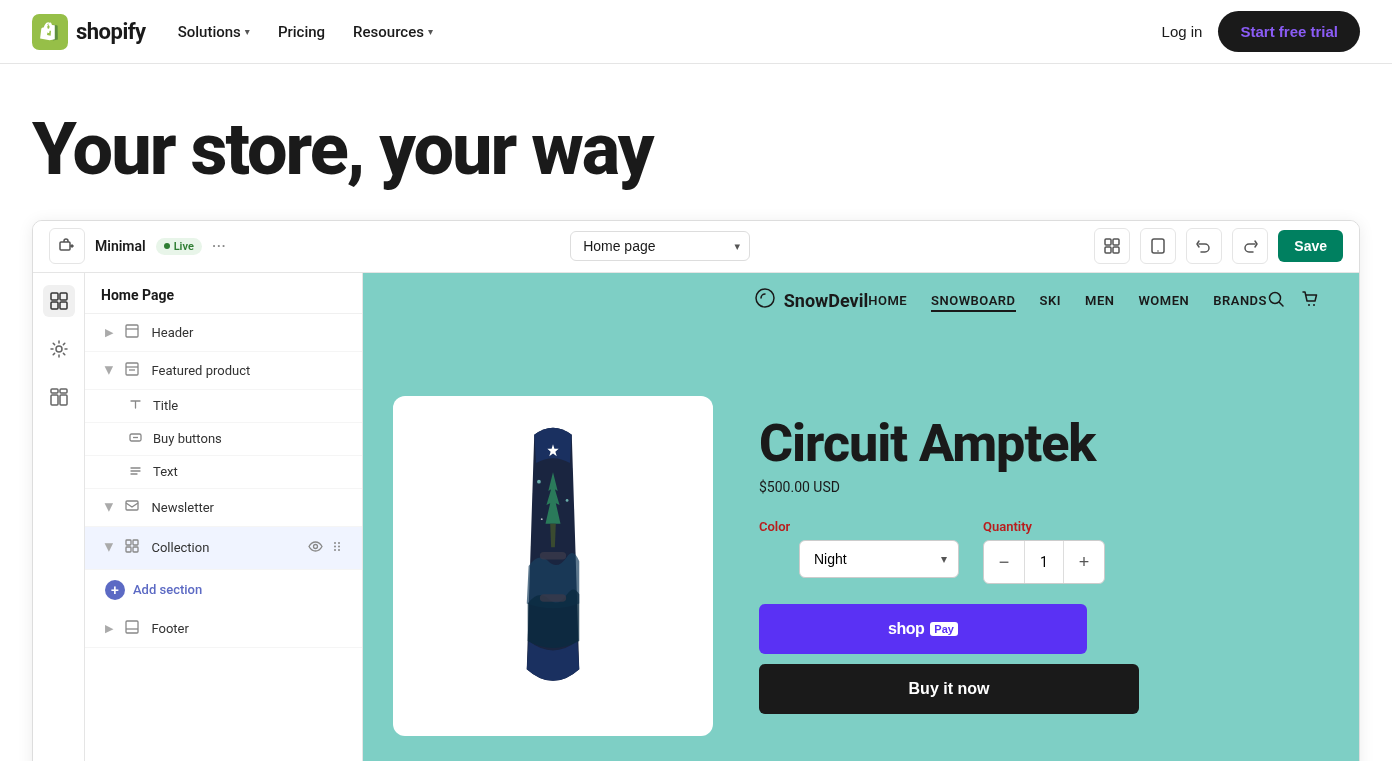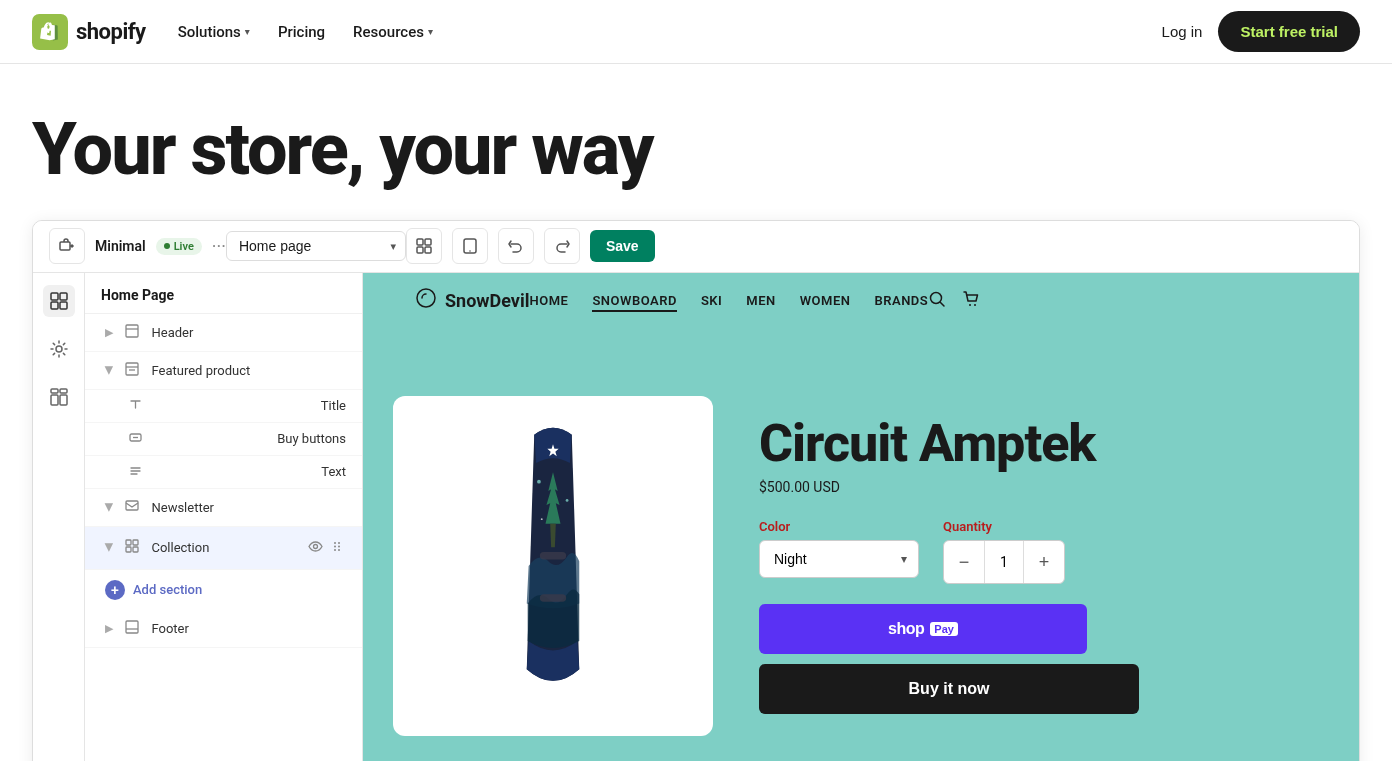--- a/index.html
+++ b/index.html
@@ -14,42 +14,42 @@
     .topnav-left { display: flex; align-items: center; gap: 32px; }
     .logo { display: flex; align-items: center; gap: 8px; text-decoration: none; }
     .logo-bag { width: 36px; height: 36px; }
     .logo-text { font-size: 22px; font-weight: 700; color: #1a1a1a; letter-spacing: -0.5px; }
     .nav-links { display: flex; align-items: center; gap: 28px; }
     .nav-link { color: #1a1a1a; font-size: 15px; font-weight: 500; text-decoration: none; display: flex; align-items: center; gap: 4px; cursor: pointer; }
     .nav-chevron { font-size: 10px; color: #555; }
     .topnav-right { display: flex; align-items: center; gap: 16px; }
     .btn-login { font-size: 15px; font-weight: 500; color: #1a1a1a; background: none; border: none; cursor: pointer; }
     .btn-trial {
-      background: #1a1a1a; color: #bef264; border: none; border-radius: 28px;
+      background: #1a1a1a; color: #8b5cf6; border: none; border-radius: 28px;
       padding: 12px 22px; font-size: 15px; font-weight: 600; cursor: pointer;
     }
 
     
     .hero { padding: 48px 32px 32px; }
     .hero-title { font-size: 72px; font-weight: 800; color: #1a1a1a; line-height: 1.05; letter-spacing: -2px; }
 
     
     .editor-wrapper {
       margin: 0 32px 32px;
       border: 1px solid #ddd;
       border-radius: 10px;
       overflow: hidden;
       background: #fff;
       box-shadow: 0 2px 16px rgba(0,0,0,0.08);
     }
 
     
     .editor-topbar {
-      display: flex; align-items: center; 
-      padding: 0 16px; height: 52px; background: #fff; border-bottom: 1px solid #e5e5e5;
+      display: flex; align-items: center; justify-content: space-between;
+      padding: 0 16px; height: 52px; background: #fff; border-bottom: 1px solid #e5e5e5; gap: 32px;
     }
     .editor-topbar-left { display: flex; align-items: center; gap: 10px; }
     .editor-back-icon { color: #666; font-size: 18px; cursor: pointer; }
     .editor-theme-name { font-size: 14px; font-weight: 600; color: #1a1a1a; }
     .editor-live-badge {
       background: #e8f5e9; color: #2e7d32; font-size: 11px; font-weight: 600;
       border-radius: 20px; padding: 2px 8px; display: flex; align-items: center; gap: 4px;
     }
     .live-dot { width: 6px; height: 6px; background: #2e7d32; border-radius: 50%; display: inline-block; }
     .editor-more { color: #888; font-size: 18px; cursor: pointer; }
@@ -88,21 +88,20 @@
       padding: 10px 16px 10px 20px; cursor: pointer; font-size: 13px; color: #333;
       border-bottom: 1px solid #f5f5f5;
     }
     .sidebar-item.active { background: #f0f4ff; }
     .sidebar-item-icon { color: #888; font-size: 14px; width: 18px; }
     .sidebar-item-chevron { color: #aaa; font-size: 11px; margin-right: 4px; }
     .sidebar-sub-item {
       display: flex; align-items: center; gap: 8px;
       padding: 8px 16px 8px 44px; cursor: pointer; font-size: 13px; color: #333;
       border-bottom: 1px solid #f5f5f5;
-      justify-content: space-between;
     }
     .sidebar-sub-icon { color: #888; font-size: 13px; width: 16px; }
     .sidebar-add-section {
       display: flex; align-items: center; gap: 8px;
       padding: 10px 16px 10px 20px; cursor: pointer; font-size: 13px; color: #5c6ac4;
       font-weight: 500;
     }
     .sidebar-add-icon { 
       width: 20px; height: 20px; background: #5c6ac4; border-radius: 50%;
       display: flex; align-items: center; justify-content: center; color: #fff; font-size: 14px;
@@ -113,23 +112,23 @@
     
     .editor-preview { flex: 1; overflow: hidden; position: relative; }
     .preview-inner {
       width: 100%; height: 100%;
       background: #7ecfc5;
       display: flex;
     }
 
     
     .preview-topbar {
-      position: absolute; top: 0; left: 0; right: 0;
-      display: flex; align-items: center; justify-content: flex-start;
-      padding: 0 52px; height: 56px; background: rgba(255,255,255,0.0);
+      position: absolute; top: 0; left: 0; right: 8px;
+      display: flex; align-items: center; justify-content: flex-end;
+      padding: 0 32px; height: 56px; background: rgba(255,255,255,0.0);
     }
     .preview-logo { display: flex; align-items: center; gap: 8px; color: #1a1a1a; font-size: 18px; font-weight: 700; }
     .preview-logo-icon { font-size: 20px; }
     .preview-nav { display: flex; gap: 24px; }
     .preview-nav-item { font-size: 13px; font-weight: 600; color: #1a1a1a; letter-spacing: 0.5px; cursor: pointer; position: relative; }
     .preview-nav-item.active::after { content: ''; position: absolute; bottom: -4px; left: 0; right: 0; height: 2px; background: #1a1a1a; }
     .preview-nav-icons { display: flex; gap: 16px; align-items: center; }
     .preview-nav-icon { color: #1a1a1a; font-size: 18px; cursor: pointer; }
 
     
@@ -158,21 +157,21 @@
     .preview-product-price { font-size: 14px; color: #1a1a1a; margin-bottom: 24px; }
 
     .preview-options { display: flex; gap: 24px; margin-bottom: 20px; }
     .preview-option-group { display: flex; flex-direction: column; gap: 6px; }
     .preview-option-label { font-size: 13px; font-weight: 600; color: #b91c1c; }
     .preview-select {
       border: 1px solid #ccc; border-radius: 6px; padding: 10px 36px 10px 14px;
       font-size: 14px; background: #fff; appearance: none; cursor: pointer;
       min-width: 160px; position: relative;
     }
-    .preview-select-wrapper { position: relative; }
+    .preview-select-wrapper { position: relative; margin-left: 40px; }
     .preview-select-chevron { position: absolute; right: 12px; top: 50%; transform: translateY(-50%); color: #555; font-size: 12px; pointer-events: none; }
     .preview-qty { display: flex; align-items: center; border: 1px solid #ccc; border-radius: 6px; background: #fff; overflow: hidden; }
     .preview-qty-btn { width: 40px; height: 42px; border: none; background: none; cursor: pointer; font-size: 18px; color: #555; display: flex; align-items: center; justify-content: center; }
     .preview-qty-val { width: 40px; text-align: center; font-size: 14px; border-left: 1px solid #ddd; border-right: 1px solid #ddd; height: 42px; line-height: 42px; }
 
     .preview-btn-shoppay {
       background: #5a31f4; color: #fff; border: none; border-radius: 6px;
       padding: 16px; font-size: 16px; font-weight: 700; cursor: pointer;
       width: 328px; margin-bottom: 10px; display: flex; align-items: center; justify-content: center; gap: 4px;
     }

